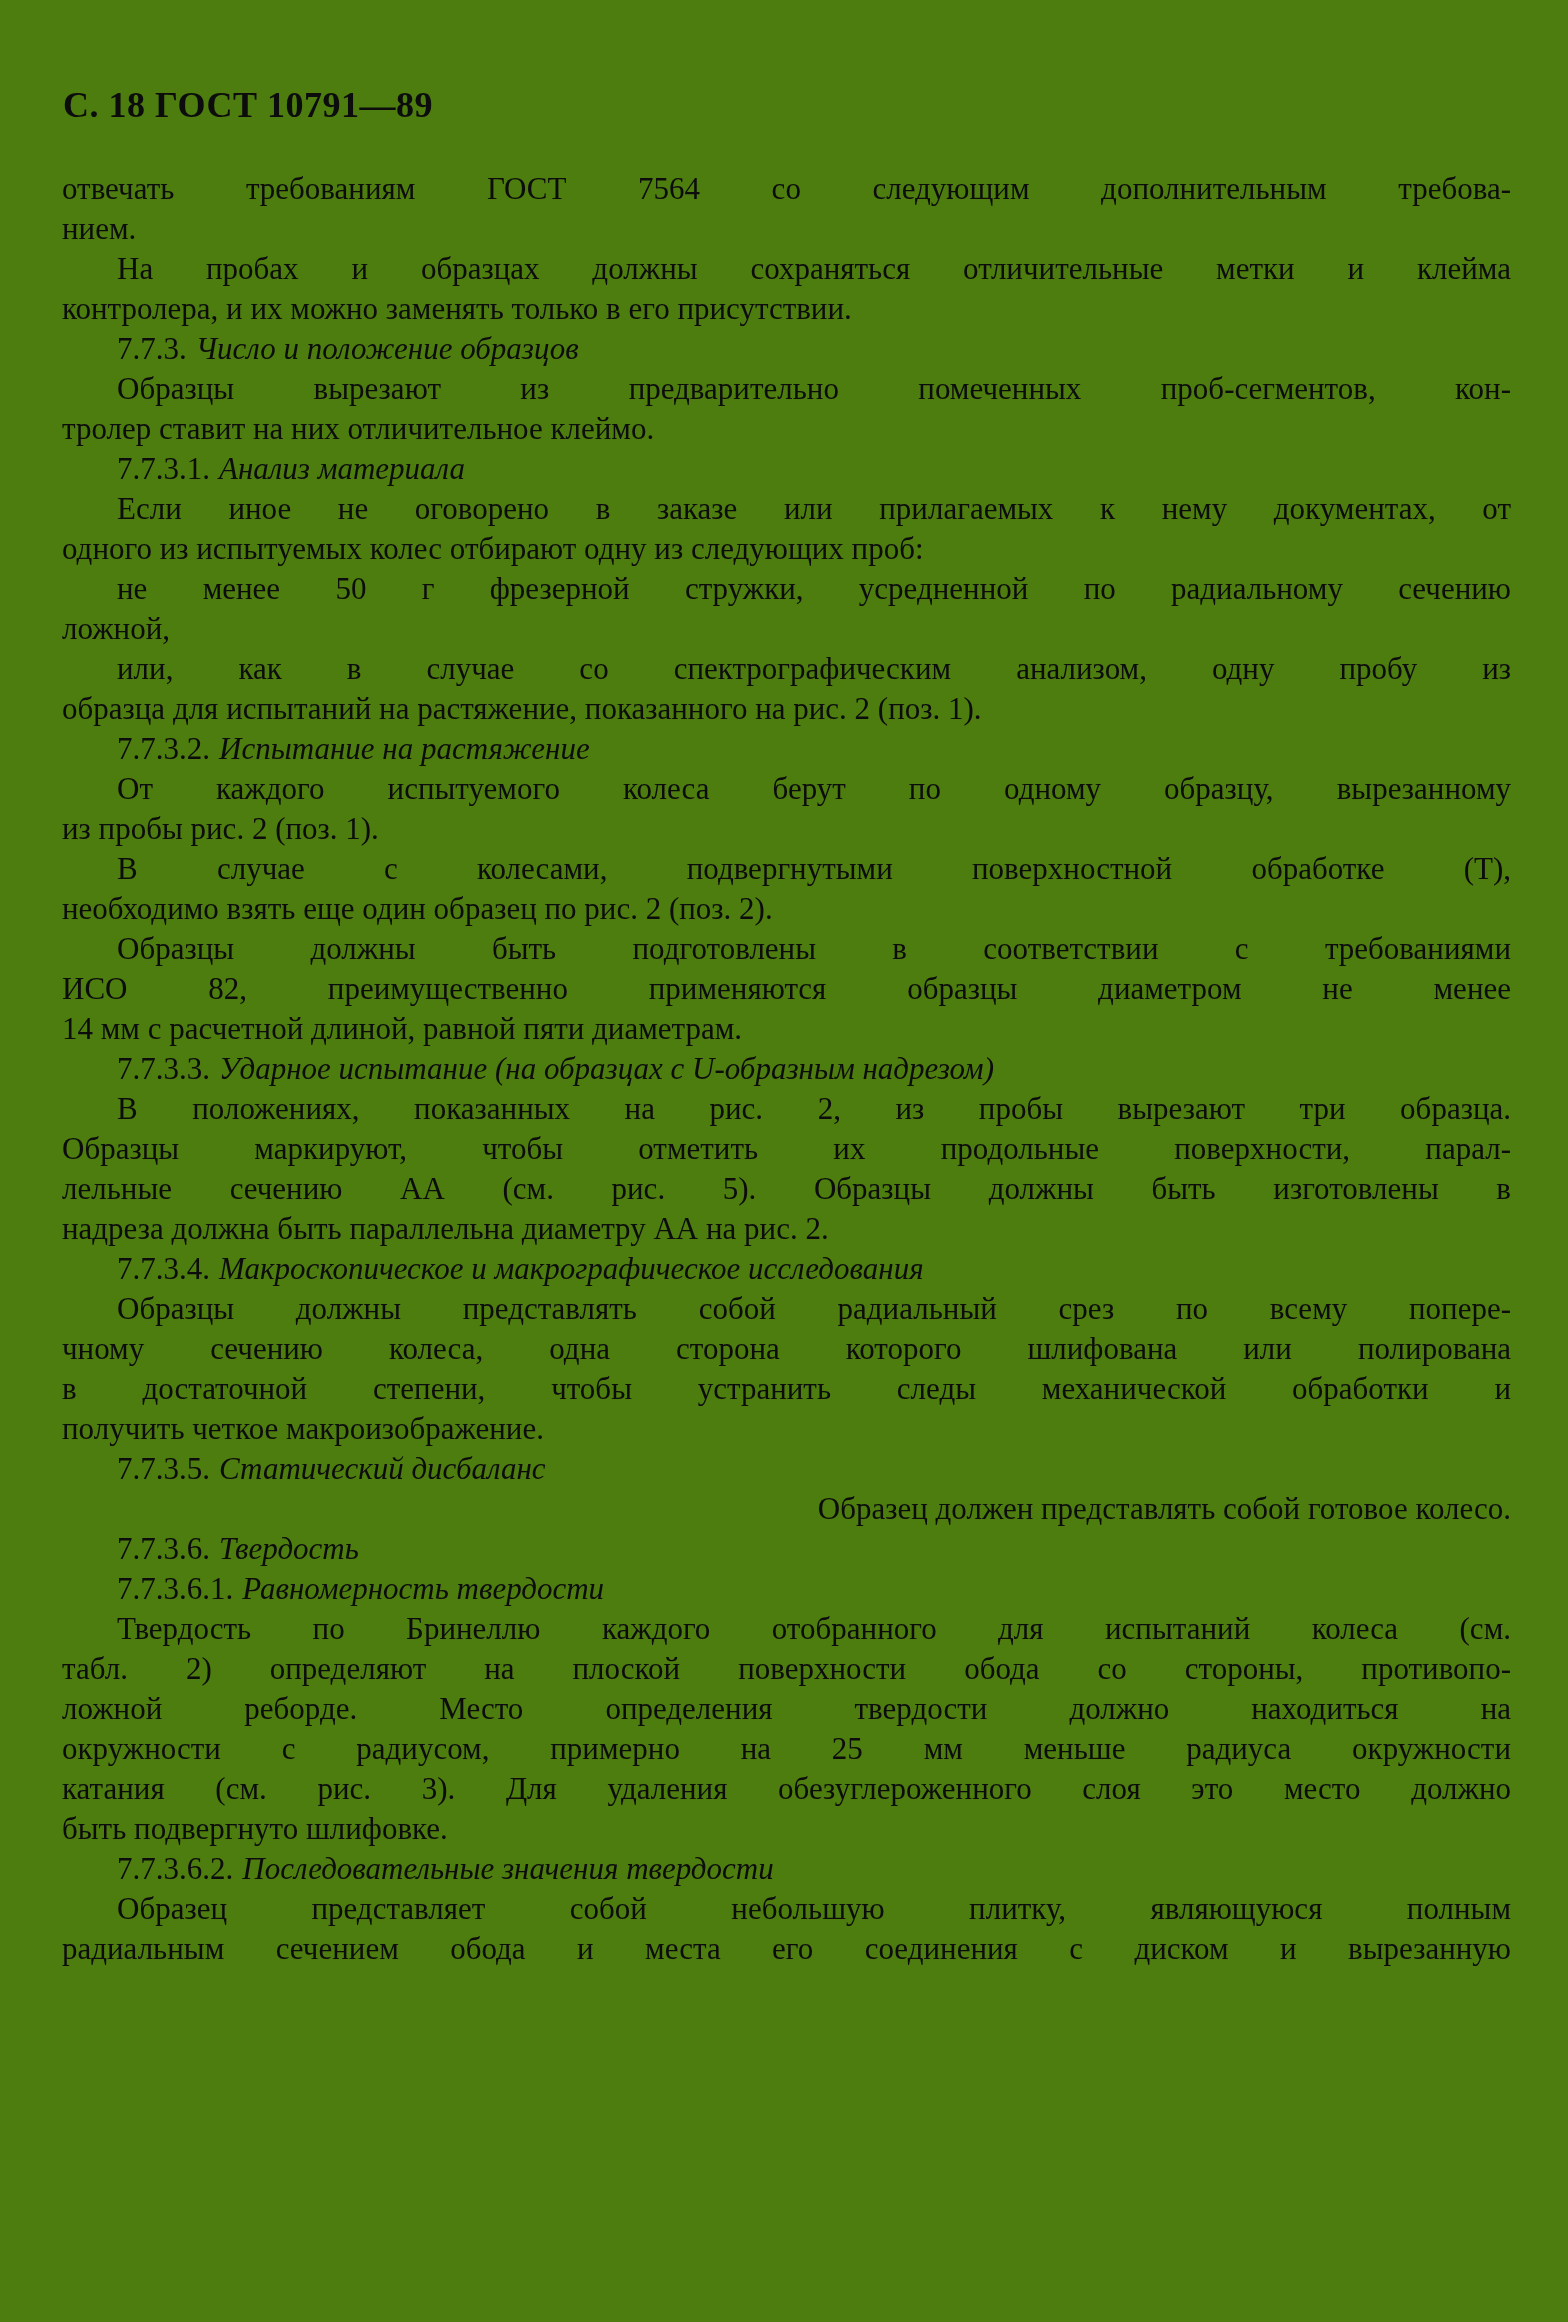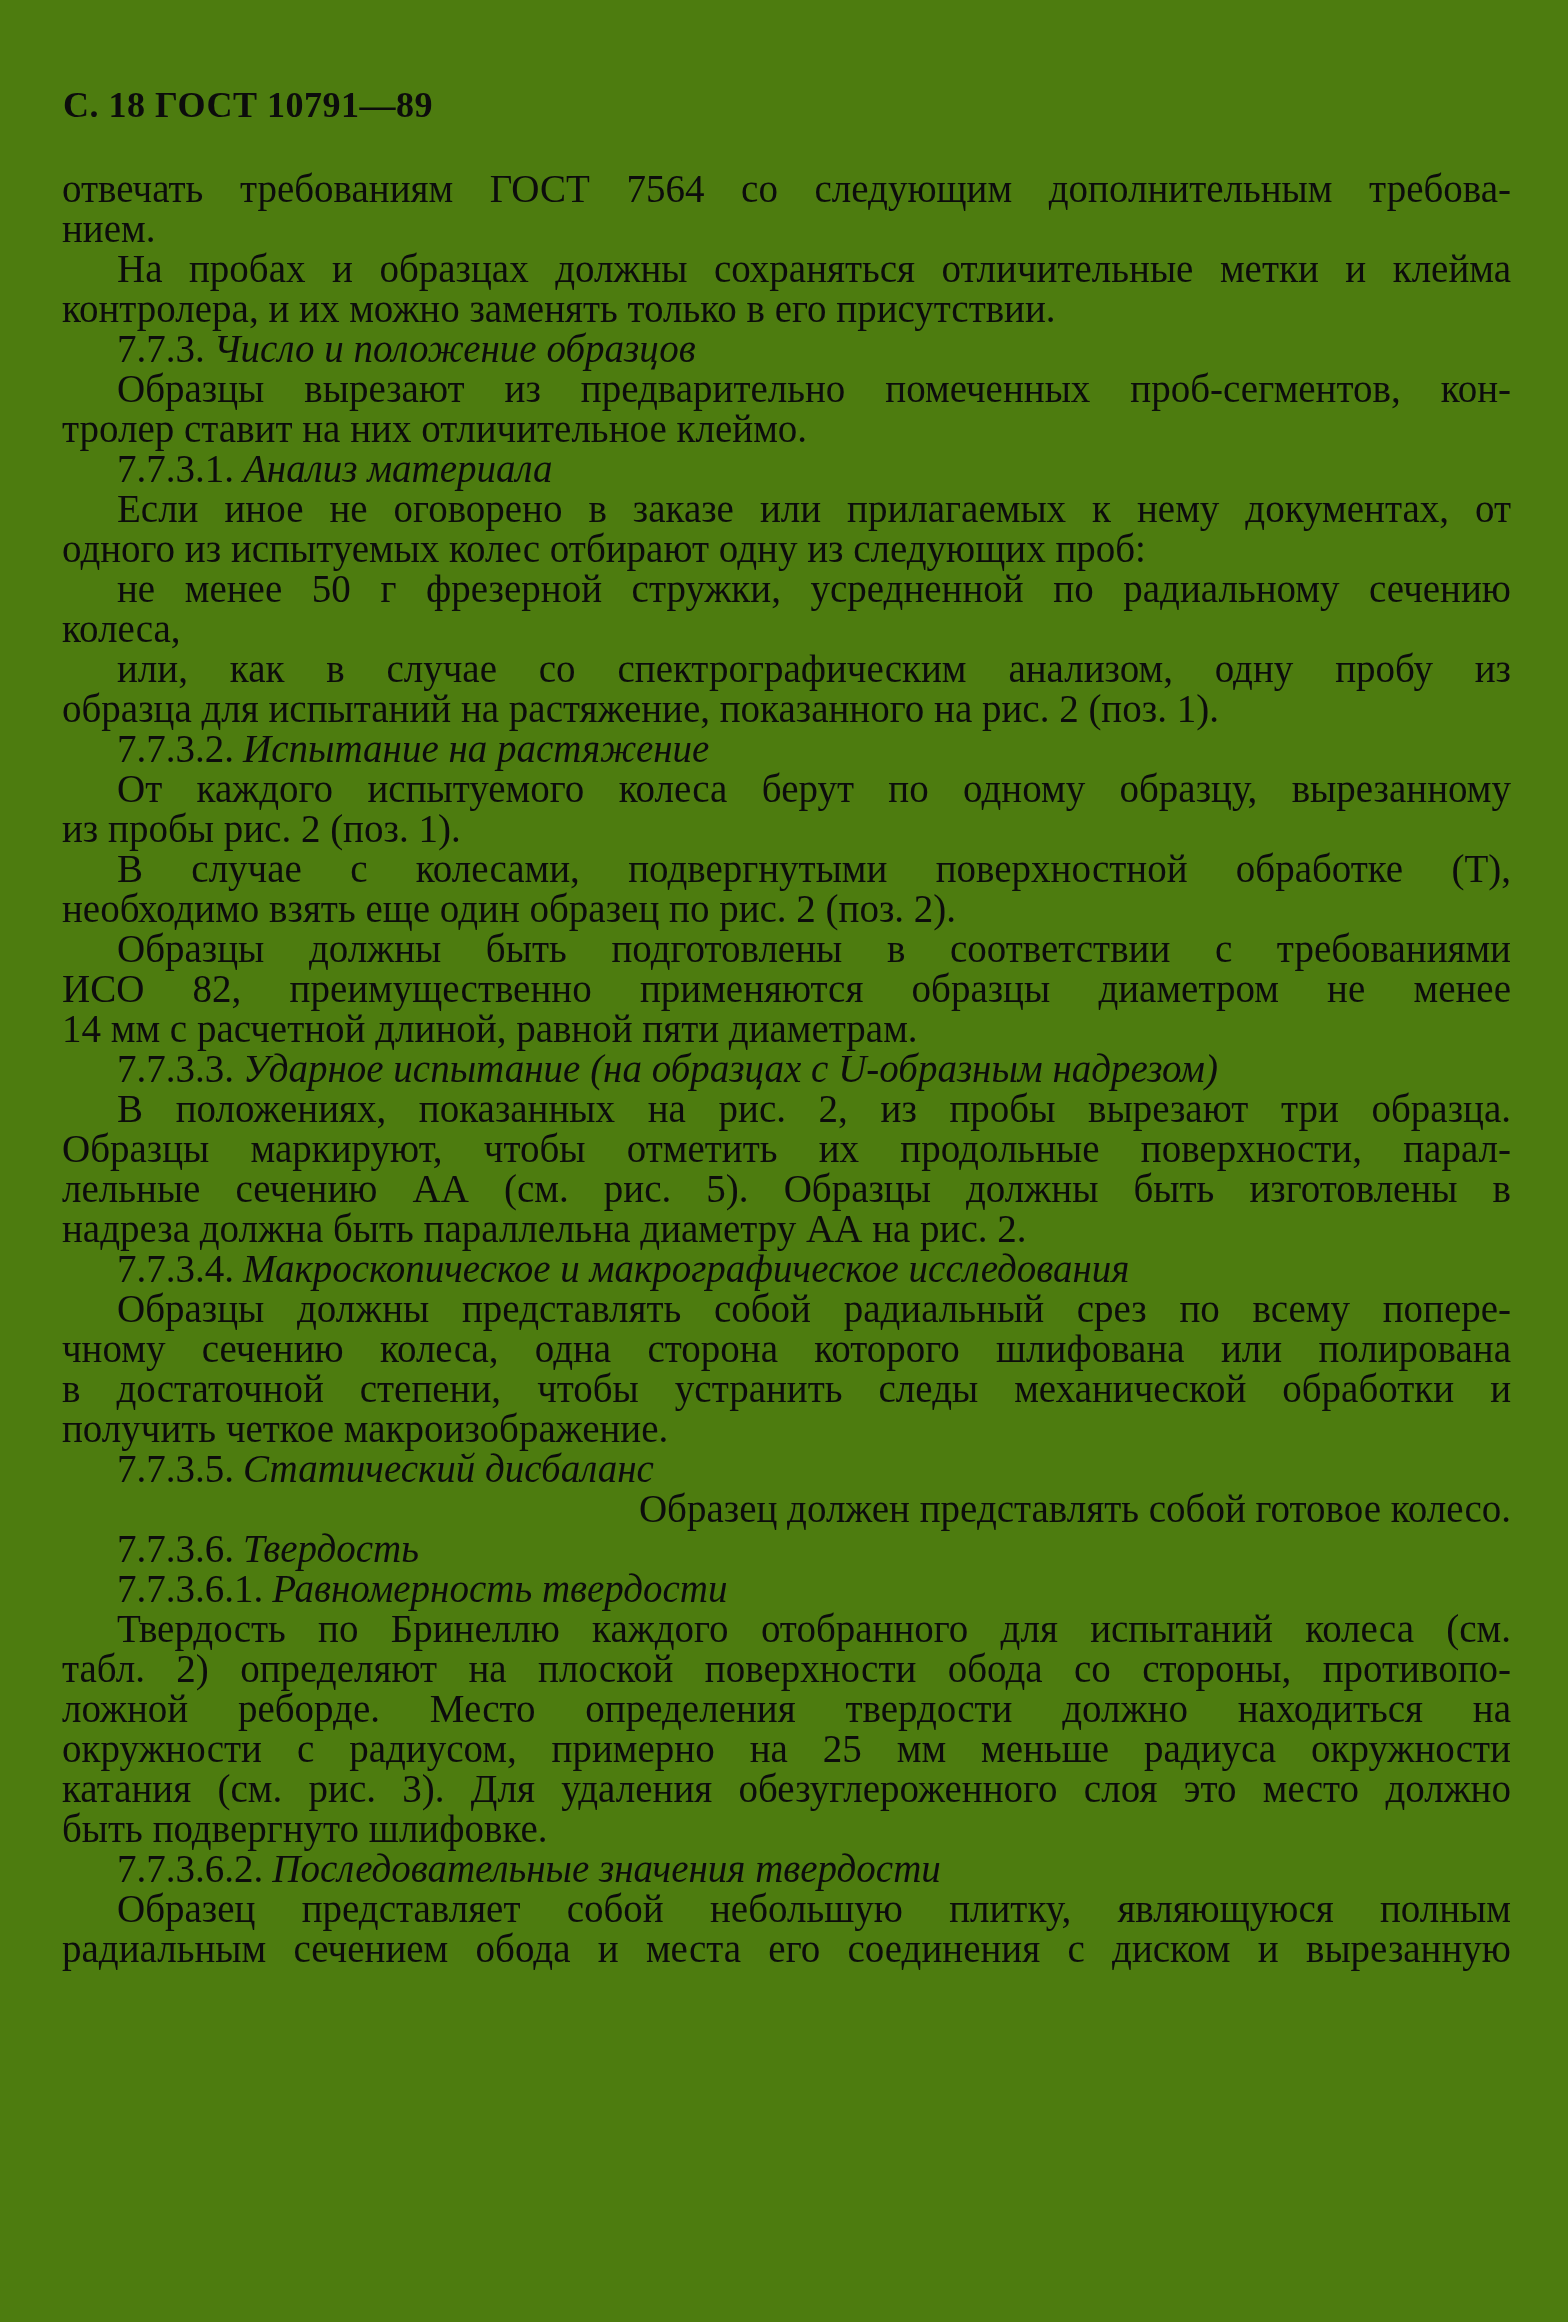--- a/index.html
+++ b/index.html
@@ -23,21 +23,21 @@
     font-size: 36px;
     font-weight: bold;
     letter-spacing: 0.5px;
     white-space: nowrap;
   }
   .text-body {
     position: absolute;
     left: 62px;
     top: 169px;
     width: 1449px;
-    font-size: 39px;
+    font-size: 31px;
     line-height: 40px;
   }
   .line {
     text-align: left;
   }
   .line.justify {
     text-align: justify;
     text-align-last: justify;
   }
   .line.indent {
@@ -76,21 +76,21 @@
         <div class="line justify indent">Образцы вырезают из предварительно помеченных проб-сегментов, кон-</div>
         <div class="line">тролер ставит на них отличительное клеймо.</div>
       </div>
       <div class="heading-line"><span class="heading-number">7.7.3.1.</span><span class="heading-title">Анализ материала</span></div>
       <div>
         <div class="line justify indent">Если иное не оговорено в заказе или прилагаемых к нему документах, от</div>
         <div class="line">одного из испытуемых колес отбирают одну из следующих проб:</div>
       </div>
       <div>
         <div class="line justify indent">не менее 50 г фрезерной стружки, усредненной по радиальному сечению</div>
-        <div class="line">колеса,</div>
+        <div class="line">ложной,</div>
       </div>
       <div>
         <div class="line justify indent">или, как в случае со спектрографическим анализом, одну пробу из</div>
         <div class="line">образца для испытаний на растяжение, показанного на рис. 2 (поз. 1).</div>
       </div>
       <div class="heading-line"><span class="heading-number">7.7.3.2.</span><span class="heading-title">Испытание на растяжение</span></div>
       <div>
         <div class="line justify indent">От каждого испытуемого колеса берут по одному образцу, вырезанному</div>
         <div class="line">из пробы рис. 2 (поз. 1).</div>
       </div>

